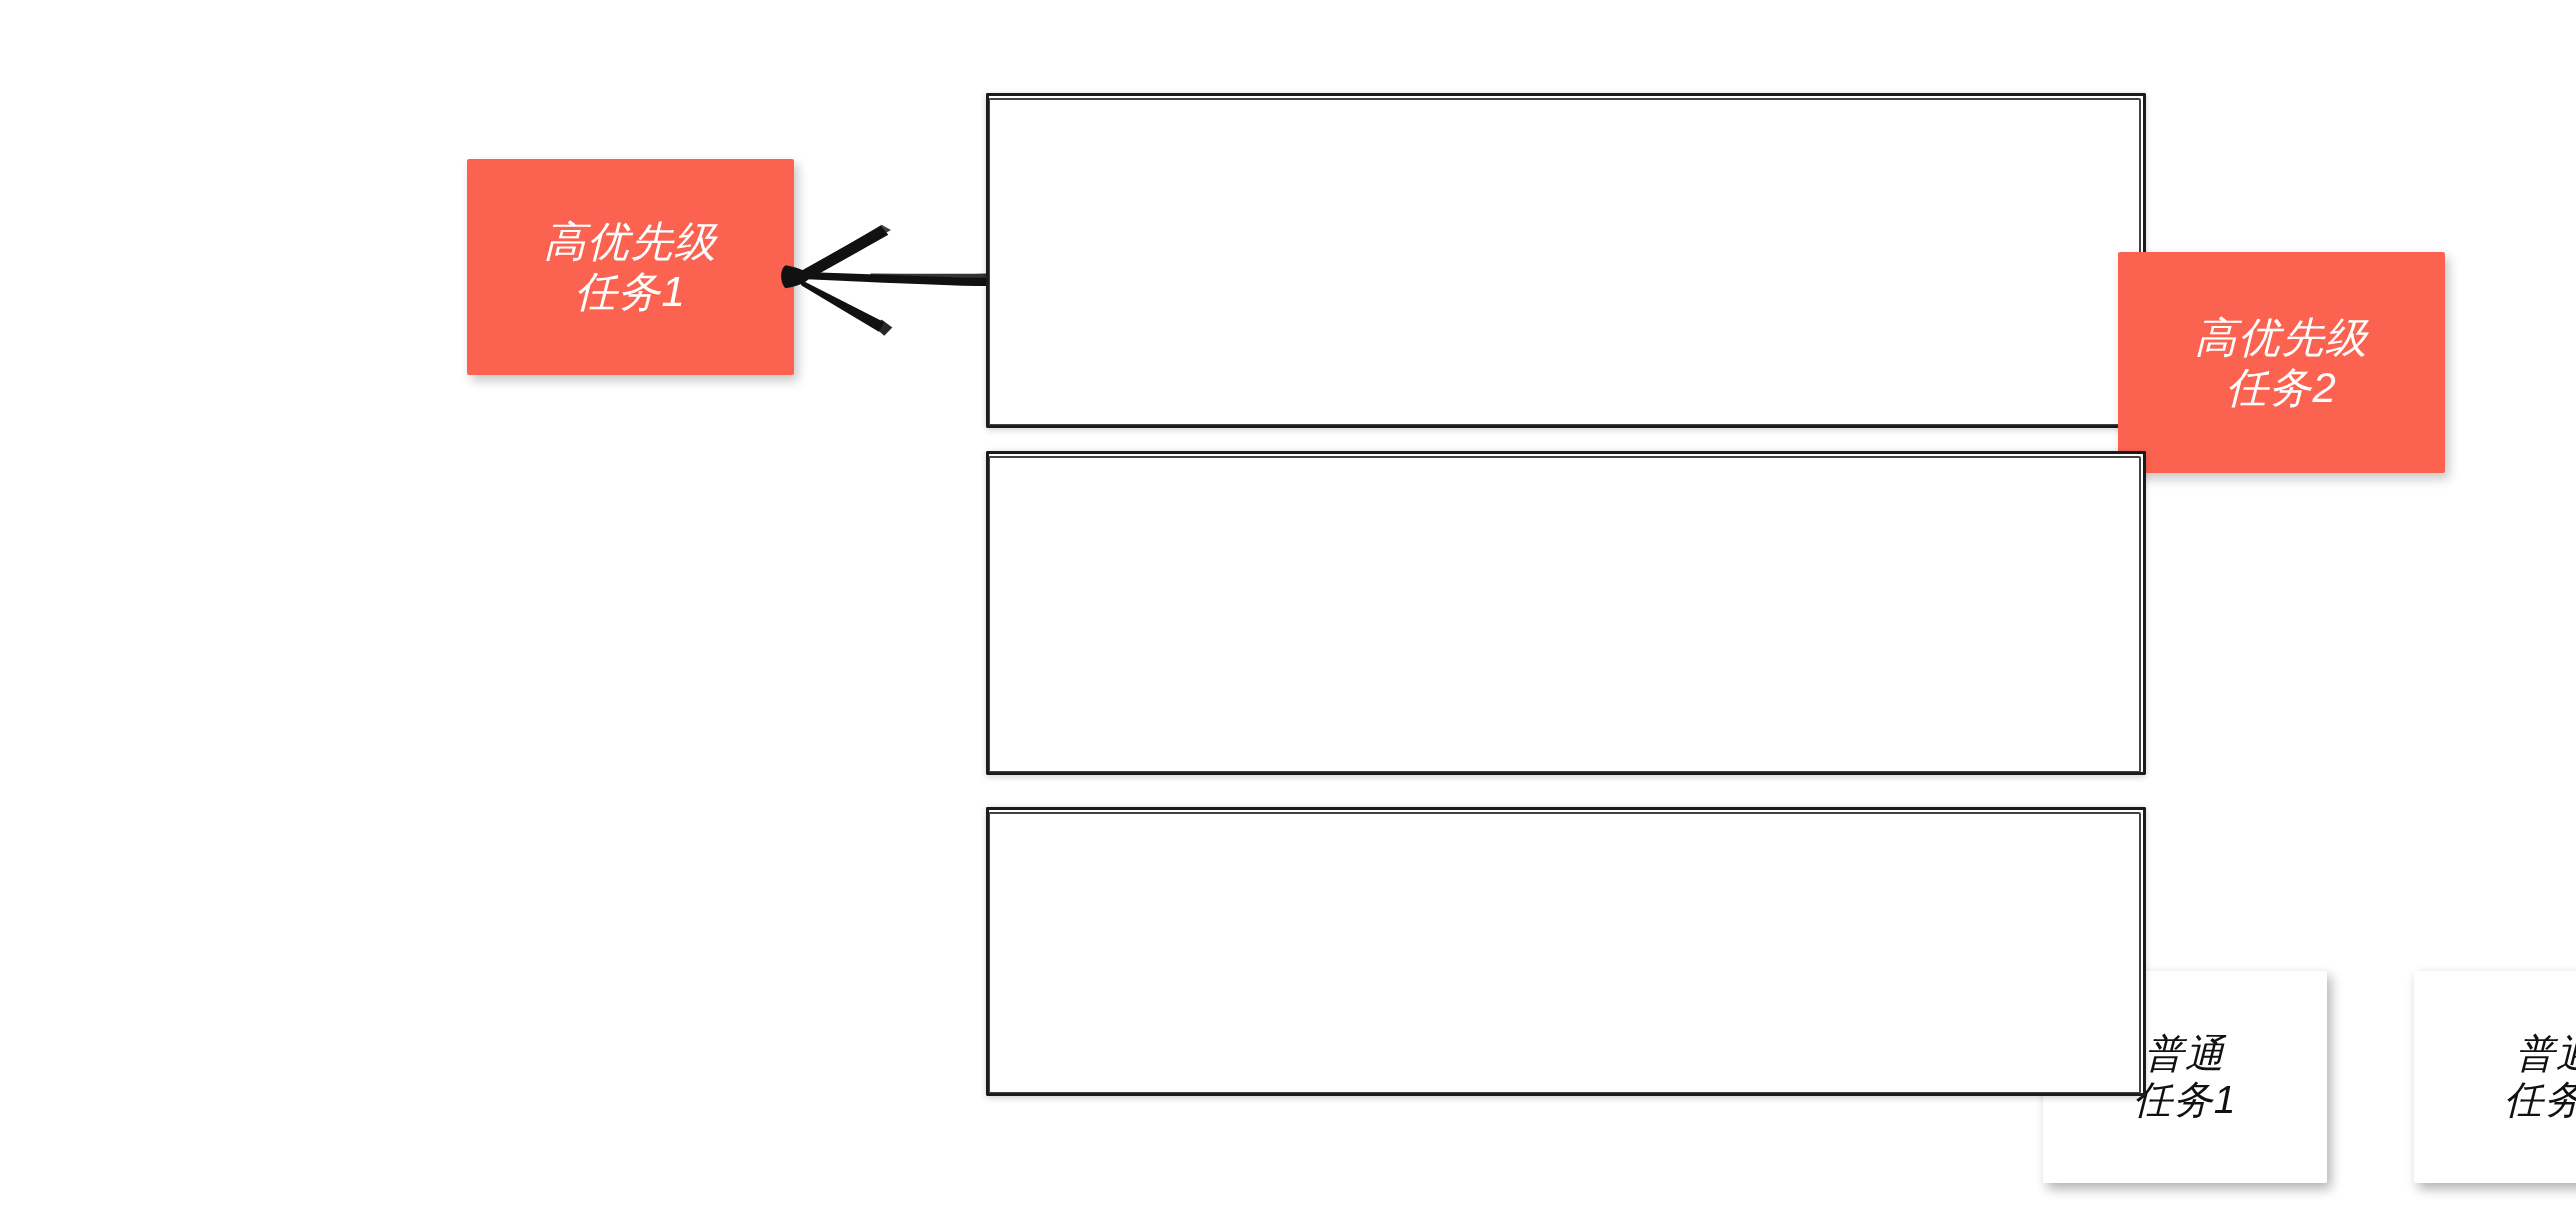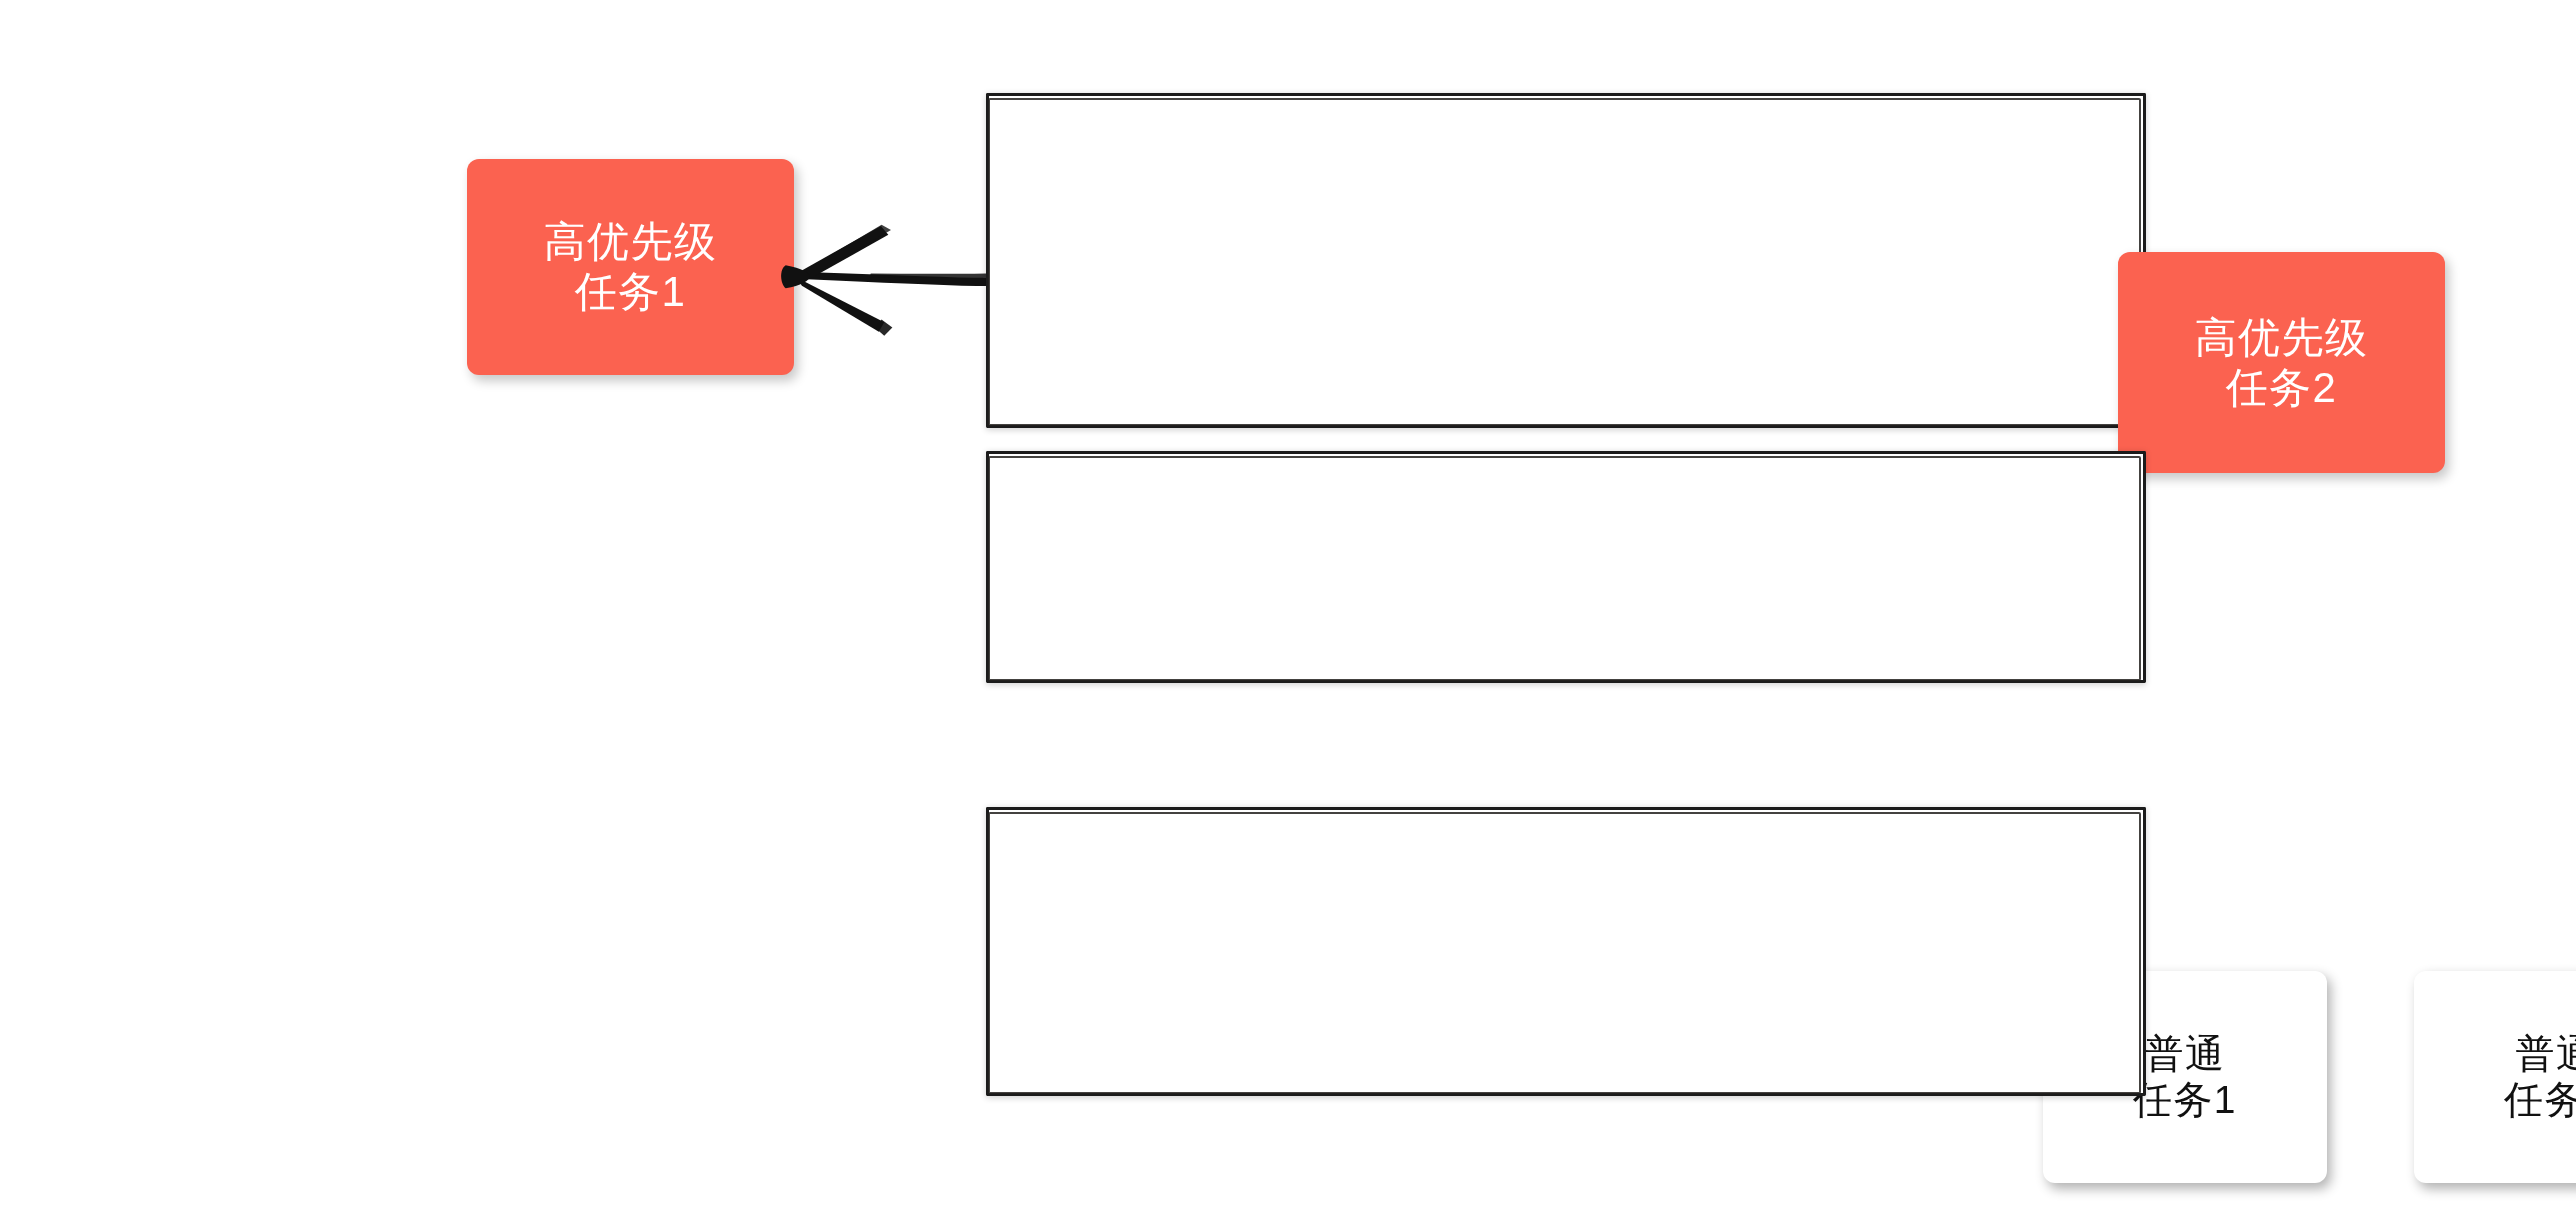--- a/index.html
+++ b/index.html
@@ -32,36 +32,37 @@
     content: "";
     position: absolute;
     left: -1.4px; top: 2px; right: 2px; bottom: -1.4px;
     border: 2px solid #23211f;
     border-radius: 2px;
     opacity: 0.85;
     pointer-events: none;
   }
 
   #frame-high  { left: 986px; top: 93px;  width: 1160px; height: 335px; }
-  #frame-normal{ left: 986px; top: 451px;  width: 1160px; height: 232px; }
+  #frame-normal{ left: 986px; top: 451px;  width: 1160px; height: 324px; }
   #frame-low   { left: 986px; top: 807px; width: 1160px; height: 289px; }
 
   
   .card {
     position: absolute;
     display: flex;
     flex-direction: column;
     align-items: center;
     justify-content: center;
     box-sizing: border-box;
-    border-radius: 12px;
+    border-radius: 2px;
     line-height: 1.18;
     text-align: center;
     letter-spacing: 1.4px;
     user-select: none;
+    font-style: italic;
   }
   .card .line {
     display: block;
     white-space: nowrap;
   }
 
   .card.high {
     background: #fb6250;
     color: #ffffff;
     font-size: 42px;

